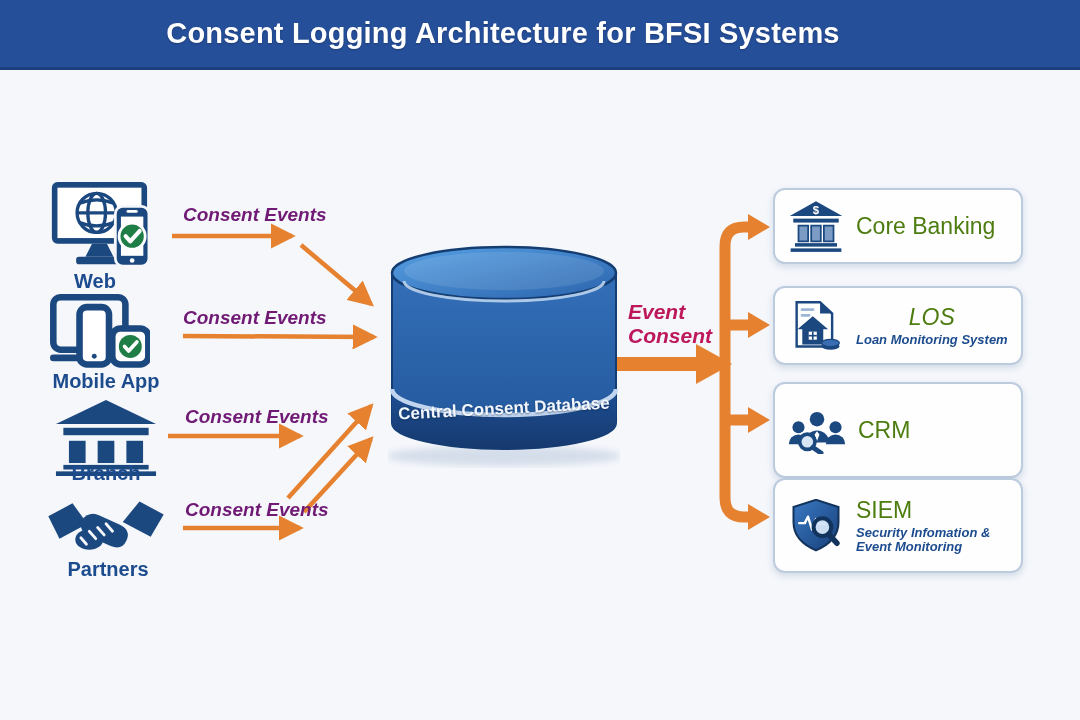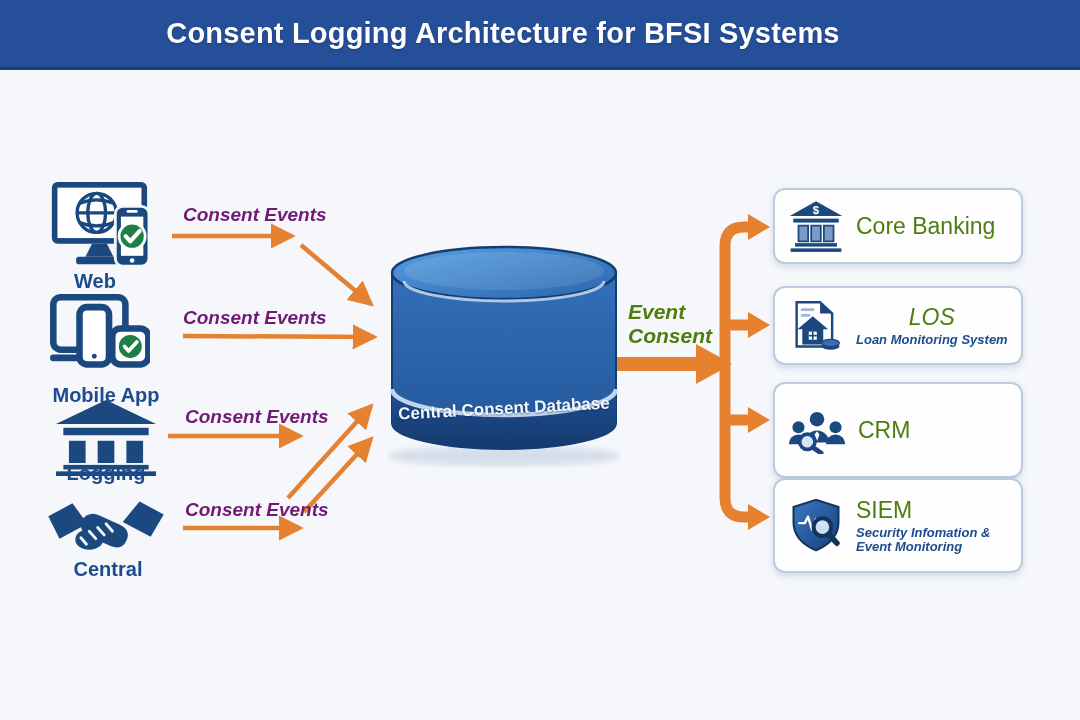--- a/index.html
+++ b/index.html
@@ -25,21 +25,21 @@
   
   .cyl{position:absolute;left:388px;top:173px;width:232px;height:232px;}
   .cyl svg{position:absolute;left:0;top:0;}
   .ledger-title{position:absolute;left:0;top:56px;width:232px;text-align:center;color:#FFFFFF;
                 font-size:31px;font-weight:700;line-height:37px;letter-spacing:.5px;
                 text-shadow:0 2px 3px rgba(8,30,62,.5);}
   .ledger-sub{position:absolute;left:0;top:156px;width:232px;text-align:center;color:#F2F7FD;
               font-size:17px;font-weight:600;transform:rotate(-3deg);
               text-shadow:0 1px 2px rgba(8,30,62,.5);}
 
-  .stream-label{position:absolute;left:628px;top:230px;width:120px;color:#4d7c0f;
+  .stream-label{position:absolute;left:628px;top:230px;width:120px;color:#be185d;
                 font-size:21px;font-weight:700;font-style:italic;line-height:24px;}
 
   
   .card{position:absolute;left:773px;width:250px;background:#FEFEFF;border:2px solid #BCCBDE;
         border-radius:12px;box-shadow:0 3px 7px rgba(140,160,190,.33);display:flex;align-items:center;
         box-sizing:border-box;padding:0 8px 0 13px;gap:12px;}
   .card-ic{flex:0 0 56px;display:flex;align-items:center;justify-content:center;}
   .card-tx{display:flex;flex-direction:column;justify-content:center;}
   .card-title{color:#4d7c0f;font-size:23px;font-weight:400;line-height:25px;}
   .card-sub{color:#1D4C8E;font-size:13px;font-weight:600;font-style:italic;margin-top:3px;line-height:14px;}
@@ -112,48 +112,48 @@
 
     <svg class="src-icon" style="left:50px;top:224px;" width="100" height="77" viewBox="0 0 122 94">
       <rect x="4" y="4" width="88" height="64" rx="9" fill="none" stroke="#1C4880" stroke-width="8"></rect>
       <rect x="0" y="74" width="74" height="8" rx="4" fill="#1C4880"></rect>
       <rect x="36" y="16" width="36" height="70" rx="9" fill="#FFFFFF" stroke="#1C4880" stroke-width="8"></rect>
       <circle cx="54" cy="76" r="3" fill="#1C4880"></circle>
       <rect x="76" y="42" width="44" height="44" rx="10" fill="#FFFFFF" stroke="#1C4880" stroke-width="8"></rect>
       <circle cx="98" cy="64" r="14" fill="#1F7E45"></circle>
       <path d="M91,64 l5,5.5 l10,-11" stroke="#FFFFFF" stroke-width="4.5" fill="none" stroke-linecap="round" stroke-linejoin="round"></path>
     </svg>
-    <div class="src-label" style="left:40px;top:314px;width:132px;">Mobile App</div>
+    <div class="src-label" style="left:40px;top:300px;width:132px;">Mobile App</div>
     <div class="evt-label" style="left:183px;top:237px;">Consent Events</div>
 
     <svg class="src-icon" style="left:54px;top:330px;" width="104" height="76" viewBox="0 0 112 82">
       <polygon points="56,0 110,26 2,26" fill="#1C4880"></polygon>
       <rect x="10" y="30" width="92" height="8" fill="#1C4880"></rect>
       <rect x="16" y="44" width="18" height="24" fill="#1C4880"></rect>
       <rect x="47" y="44" width="18" height="24" fill="#1C4880"></rect>
       <rect x="78" y="44" width="18" height="24" fill="#1C4880"></rect>
       <rect x="10" y="70" width="92" height="5" fill="#1C4880"></rect>
       <rect x="2" y="77" width="108" height="5" fill="#1C4880"></rect>
     </svg>
-    <div class="src-label" style="left:42px;top:392px;width:128px;">Logging</div>
+    <div class="src-label" style="left:42px;top:392px;width:128px;">Branch</div>
     <div class="evt-label" style="left:185px;top:336px;">Consent Events</div>
 
     <svg class="src-icon" style="left:48px;top:424px;" width="116" height="67" viewBox="0 0 124 72">
       <polygon points="0,24 26,10 42,32 12,48" fill="#1C4880"></polygon>
       <polygon points="124,22 98,8 80,30 110,46" fill="#1C4880"></polygon>
       <path d="M36,28 q8,-10 19,-5 l22,10 q12,6 7,17 q-5,11 -17,6 l-24,-11 q-11,-6 -7,-17 z" fill="#1C4880"></path>
       <ellipse cx="44" cy="49" rx="15" ry="11" fill="#1C4880"></ellipse>
       <g stroke="#F5F7FB" stroke-width="3" stroke-linecap="round">
         <line x1="44" y1="40" x2="51" y2="48"></line>
         <line x1="53" y1="36" x2="60" y2="44"></line>
         <line x1="62" y1="32" x2="69" y2="40"></line>
         <line x1="35" y1="47" x2="41" y2="54"></line>
       </g>
     </svg>
-    <div class="src-label" style="left:44px;top:488px;width:128px;">Central</div>
+    <div class="src-label" style="left:44px;top:488px;width:128px;">Partners</div>
     <div class="evt-label" style="left:185px;top:429px;">Consent Events</div>
 
     <div class="cyl">
       <svg width="232" height="232" viewBox="0 0 232 232">
         <defs>
           <linearGradient id="cylTop" x1="0" y1="0" x2="1" y2="1">
             <stop offset="0" stop-color="#57A0E4"></stop>
               <stop offset="1" stop-color="#2A63AC"></stop>
           </linearGradient>
           <linearGradient id="cylBody" x1="0" y1="0" x2="0" y2="1">

